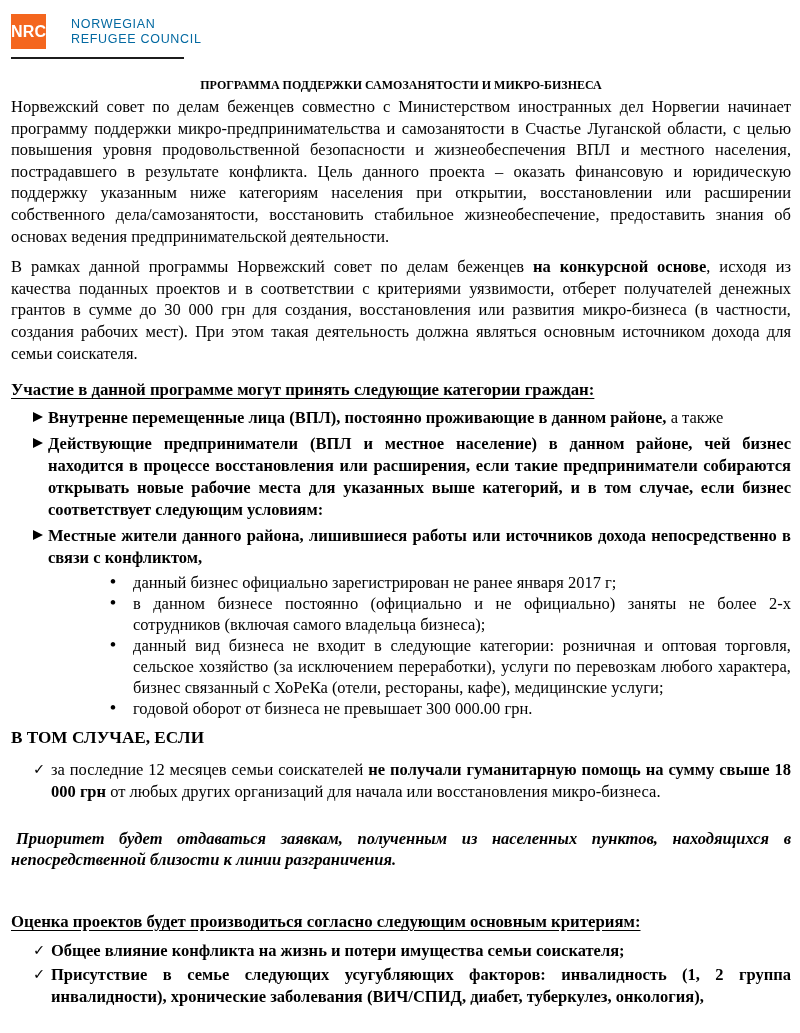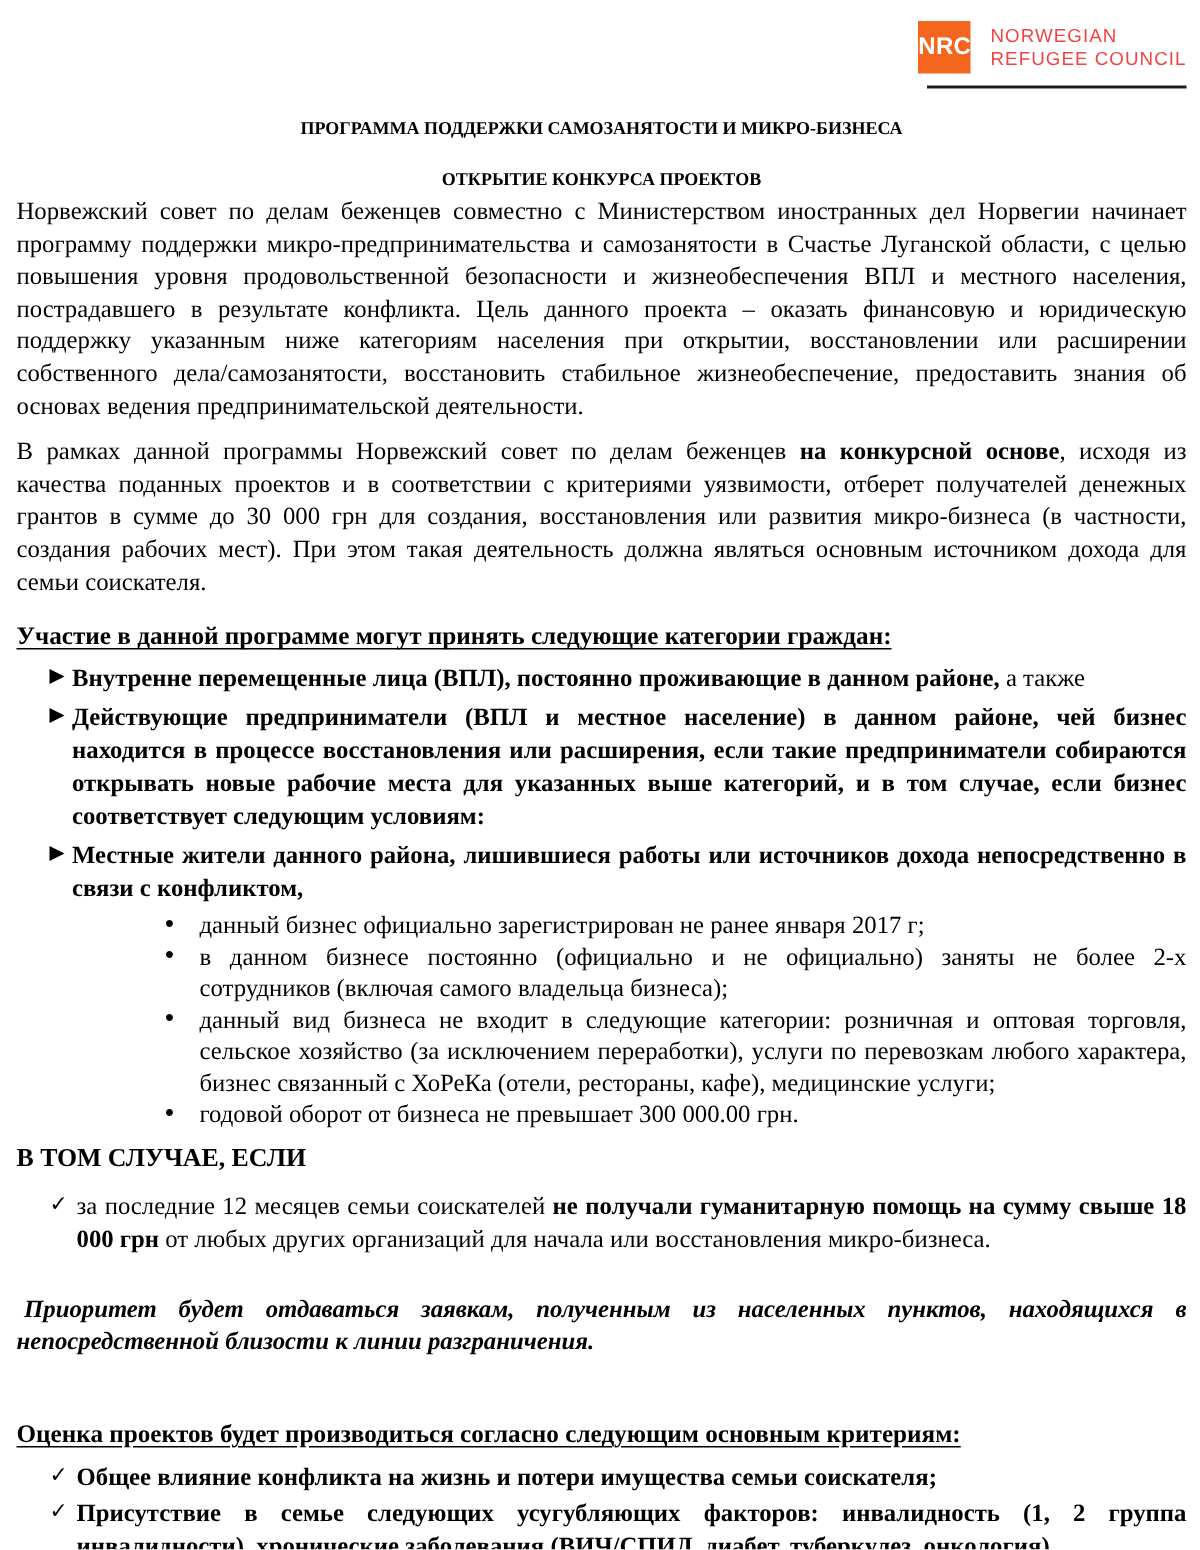--- a/index.html
+++ b/index.html
@@ -3,30 +3,30 @@
 <meta charset="utf-8">
 <style>
   * { margin:0; padding:0; box-sizing:border-box; }
   html,body { background:#ffffff; }
   .page {
     width:800px; height:1033px; margin:0 auto; background:#ffffff; color:#000;
     font-family:"Liberation Serif", serif; font-size:16.5px; line-height:21.6px;
     padding:0 9px 0 11px; overflow:hidden; text-align:justify;
   }
   
-  .logo-block { padding-top:14px; display:flex; flex-direction:column; align-items:flex-end; text-align:left; }
+  .logo-block { padding-top:14px; display:flex; flex-direction:column; align-items:flex-start; text-align:left; }
   .logo-row { display:flex; align-items:center; }
   .logo-mark {
     width:35px; height:35px; display:flex; align-items:center; justify-content:center;
     font-family:"Liberation Sans", sans-serif; font-weight:bold; font-size:16px;
     color:#ffffff; letter-spacing:0.2px;
   }
   .org-name {
-    margin-left:13px; font-family:"Liberation Sans", sans-serif; font-size:12.5px;
-    line-height:15px; color:#ef4444; letter-spacing:0.7px; font-weight:400;
+    margin-left:25px; font-family:"Liberation Sans", sans-serif; font-size:12.5px;
+    line-height:15px; color:#0369a1; letter-spacing:0.7px; font-weight:400;
   }
   .logo-divider { width:173px; height:2px; background:#1c1c1c; margin-top:8px; }
   
   .doc-title { text-align:center; font-weight:bold; font-size:12px; line-height:22px; }
   .doc-title.t1 { margin-top:15px; }
   .doc-title.t2 { margin-top:12px; }
   
   .para { }
   .para.p2 { margin-top:9px; }
   b.run { font-weight:bold; }
@@ -73,21 +73,20 @@
       </div>
       <div class="org-name">
         <div>NORWEGIAN</div>
         <div>REFUGEE COUNCIL</div>
       </div>
     </div>
     <div class="logo-divider"></div>
   </div>
 
   <div class="doc-title t1">ПРОГРАММА ПОДДЕРЖКИ САМОЗАНЯТОСТИ И МИКРО-БИЗНЕСА</div>
-  <div class="doc-title t2">ОТКРЫТИЕ КОНКУРСА ПРОЕКТОВ</div>
 
   <p class="para p1">Норвежский совет по делам беженцев совместно с Министерством иностранных дел Норвегии начинает программу поддержки микро-предпринимательства и самозанятости в Счастье Луганской области, с целью повышения уровня продовольственной безопасности и жизнеобеспечения ВПЛ и местного населения, пострадавшего в результате конфликта. Цель данного проекта – оказать финансовую и юридическую поддержку указанным ниже категориям населения при открытии, восстановлении или расширении собственного дела/самозанятости, восстановить стабильное жизнеобеспечение, предоставить знания об основах ведения предпринимательской деятельности.</p>
   <p class="para p2"><span>В рамках данной программы Норвежский совет по делам беженцев </span><b class="run">на конкурсной основе</b><span>, исходя из качества поданных проектов и в соответствии с критериями уязвимости, отберет получателей денежных грантов в сумме до 30 000 грн для создания, восстановления или развития микро-бизнеса (в частности, создания рабочих мест). При этом такая деятельность должна являться основным источником дохода для семьи соискателя.</span></p>
 
   <p class="sec-heading underlined">Участие в данной программе могут принять следующие категории граждан:</p>
 
   <ul class="blist arrow-list">
     <li>
       <span class="arrowhead-icon"></span><span>Внутренне перемещенные лица (ВПЛ), постоянно проживающие в данном районе,</span><span class="reg"> а также</span>
     </li>

